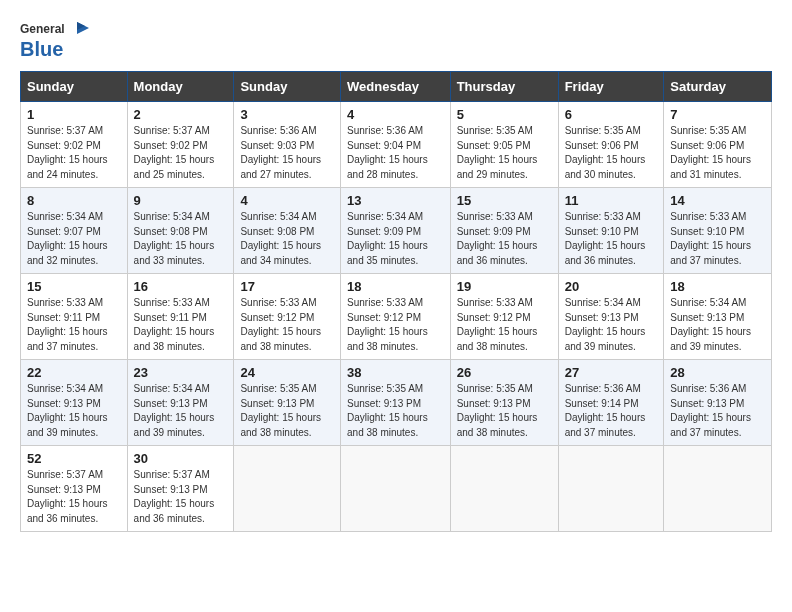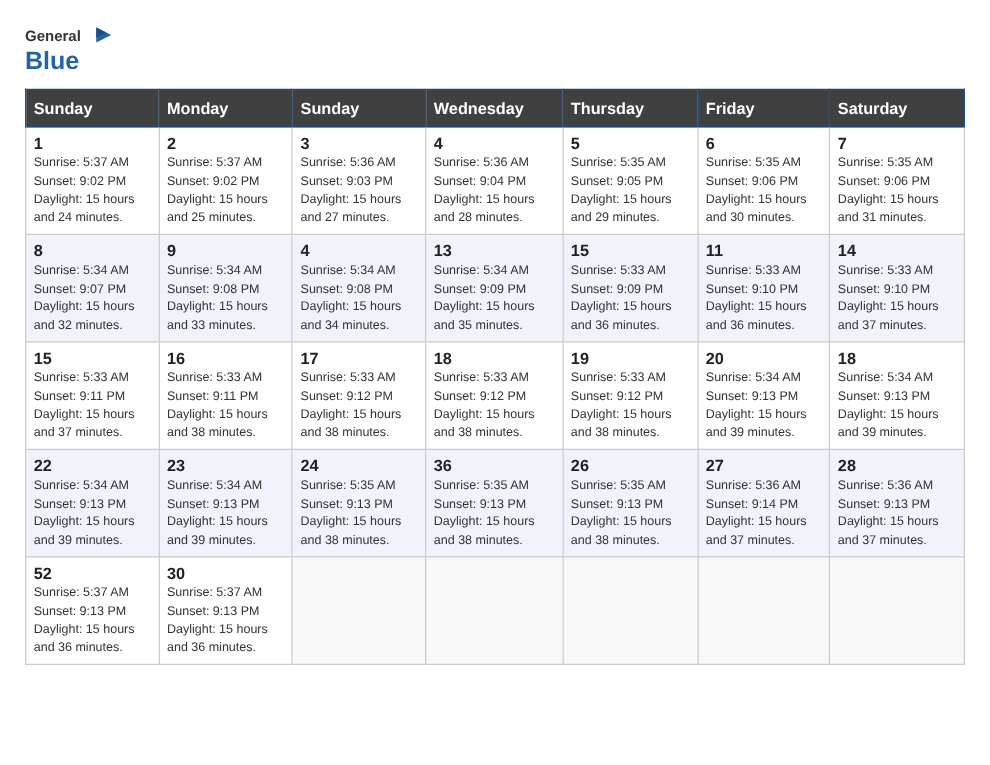--- a/index.html
+++ b/index.html
@@ -213,21 +213,21 @@
           </td>
           <td>
             <span class="day-num">23</span>
             <div class="day-info">Sunrise: 5:34 AM<br>Sunset: 9:13 PM<br>Daylight: 15 hours and 39 minutes.</div>
           </td>
           <td>
             <span class="day-num">24</span>
             <div class="day-info">Sunrise: 5:35 AM<br>Sunset: 9:13 PM<br>Daylight: 15 hours and 38 minutes.</div>
           </td>
           <td>
-            <span class="day-num">36</span>
+            <span class="day-num">38</span>
             <div class="day-info">Sunrise: 5:35 AM<br>Sunset: 9:13 PM<br>Daylight: 15 hours and 38 minutes.</div>
           </td>
           <td>
             <span class="day-num">26</span>
             <div class="day-info">Sunrise: 5:35 AM<br>Sunset: 9:13 PM<br>Daylight: 15 hours and 38 minutes.</div>
           </td>
           <td>
             <span class="day-num">27</span>
             <div class="day-info">Sunrise: 5:36 AM<br>Sunset: 9:14 PM<br>Daylight: 15 hours and 37 minutes.</div>
           </td>

